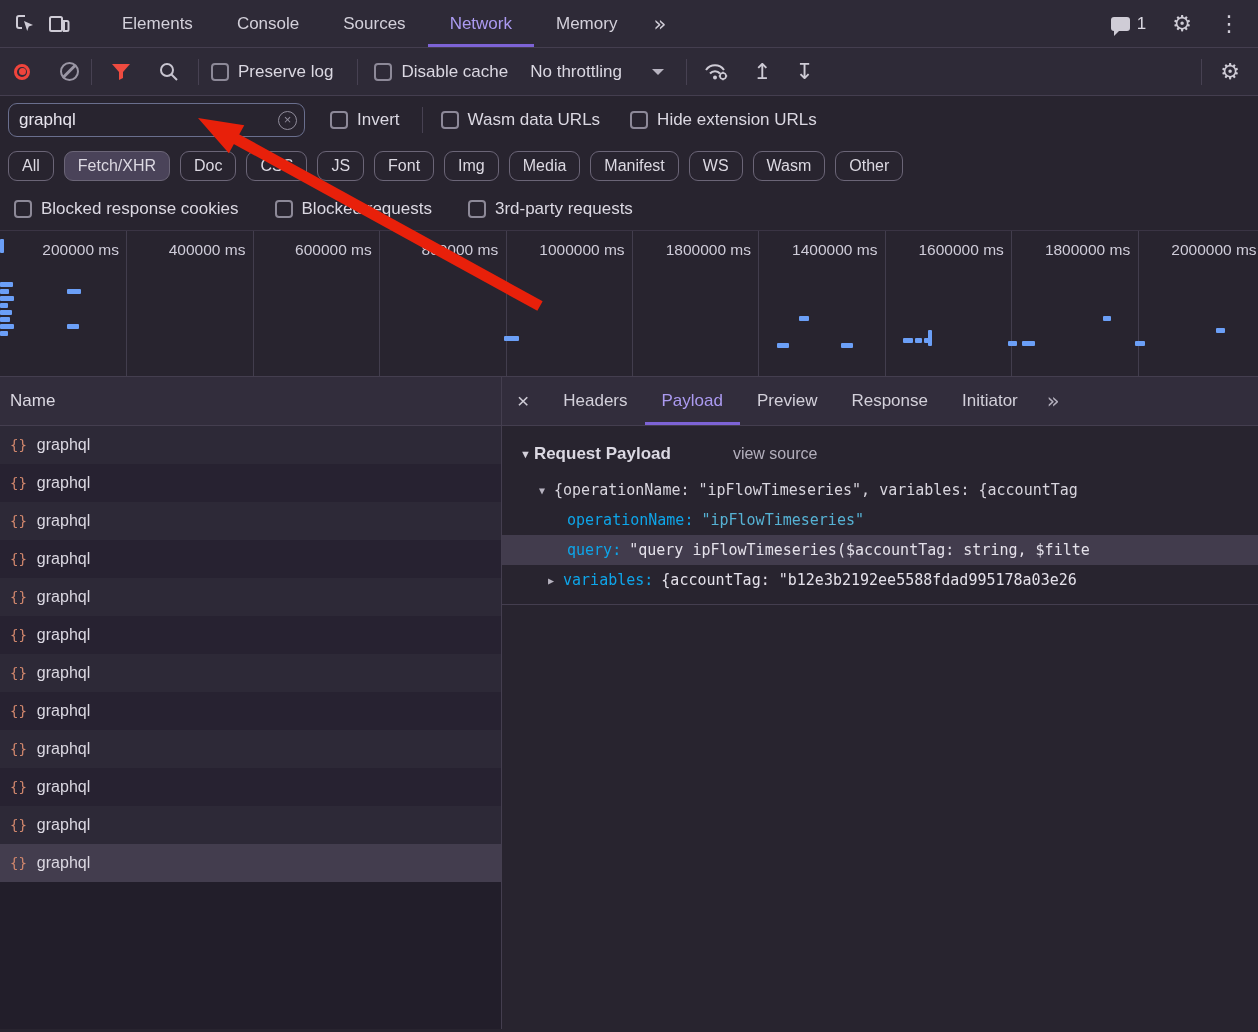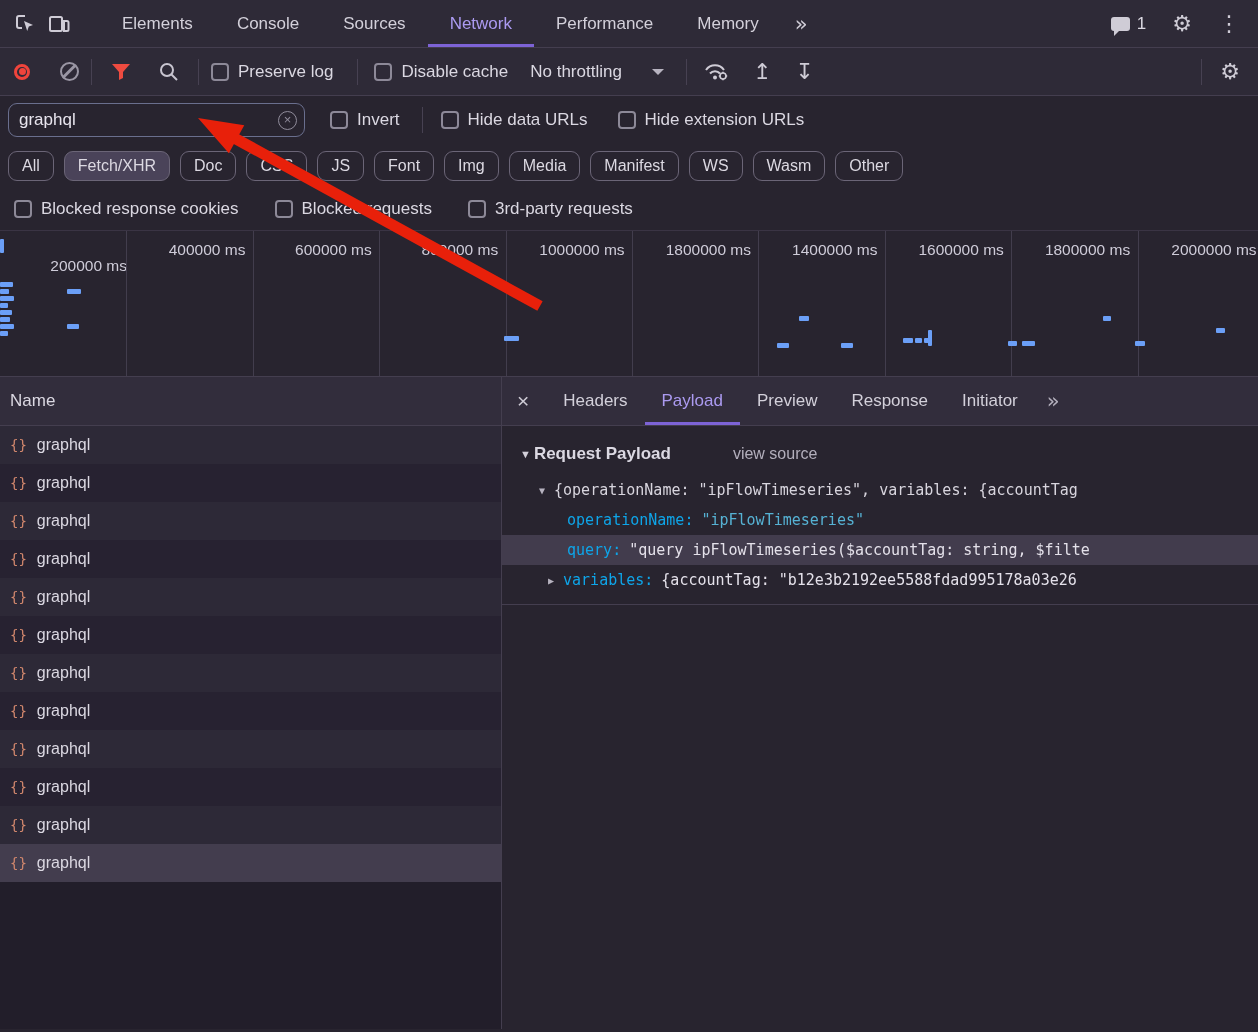--- a/index.html
+++ b/index.html
@@ -104,21 +104,20 @@
       <svg width="24" height="22" viewBox="0 0 24 22">
         <rect x="3" y="4" width="12" height="14" rx="1.5" fill="none" stroke="#cfccd6" stroke-width="2"></rect>
         <path d="M17 8h3a1.5 1.5 0 0 1 1.5 1.5V16.5a1.5 1.5 0 0 1-1.5 1.5h-3z" fill="none" stroke="#cfccd6" stroke-width="2"></path>
       </svg>
     </span>
     <nav class="main-tabs">
         <div class="tab">Elements</div>
         <div class="tab">Console</div>
         <div class="tab">Sources</div>
         <div class="tab active">Network</div>
-        <div class="tab">Performance</div>
         <div class="tab">Memory</div>
       </nav>
     <span class="chevrons glyph">»</span>
     <div class="tabbar-right">
       <span class="issues">
         <span class="bubble"></span>
         <span>1</span>
       </span>
       <span class="glyph g22">⚙</span>
       <span class="glyph g22">⋮</span>
@@ -177,21 +176,21 @@
       <input class="filter" value="graphql" style="">
       <span class="clearbtn">×</span>
     </span>
     <div class="cbgroup" style="margin-left:25px">
       <span class="cb"></span>
       <label class="cb-label">Invert</label>
     </div>
     <span class="vsep" style="margin-left:22px"></span>
     <div class="cbgroup" style="margin-left:6px">
       <span class="cb"></span>
-      <label class="cb-label">Hide data URLs</label>
+      <label class="cb-label">Wasm data URLs</label>
     </div>
     <div class="cbgroup" style="margin-left:30px">
       <span class="cb"></span>
       <label class="cb-label">Hide extension URLs</label>
     </div>
   </div>
 
   <div class="chips">
       <div class="chip">All</div>
       <div class="chip selected">Fetch/XHR</div>
@@ -216,21 +215,21 @@
         <span class="cb"></span>
         <label class="cb-label">Blocked requests</label>
       </div>
       <div class="opt">
         <span class="cb"></span>
         <label class="cb-label">3rd-party requests</label>
       </div>
     </div>
 
   <div class="timeline">
-      <div class="tl-label" style="left: 8px; margin-top: 16px;">200000 ms</div>
+      <div class="tl-label" style="left: 0px;">200000 ms</div>
       <div class="tl-label" style="left: 126.4px;">400000 ms</div>
       <div class="tl-grid" style="left: 126px;"></div>
       <div class="tl-label" style="left: 252.8px;">600000 ms</div>
       <div class="tl-grid" style="left: 253px;"></div>
       <div class="tl-label" style="left: 379.2px;">800000 ms</div>
       <div class="tl-grid" style="left: 379px;"></div>
       <div class="tl-label" style="left: 505.6px;">1000000 ms</div>
       <div class="tl-grid" style="left: 506px;"></div>
       <div class="tl-label" style="left: 632px;">1800000 ms</div>
       <div class="tl-grid" style="left: 632px;"></div>

